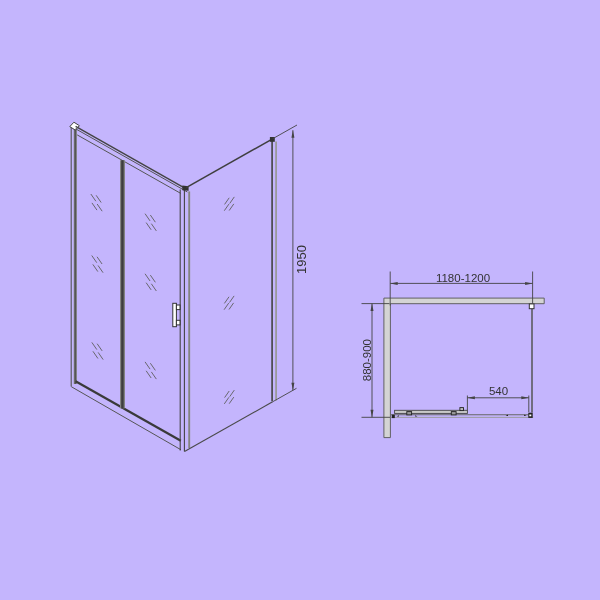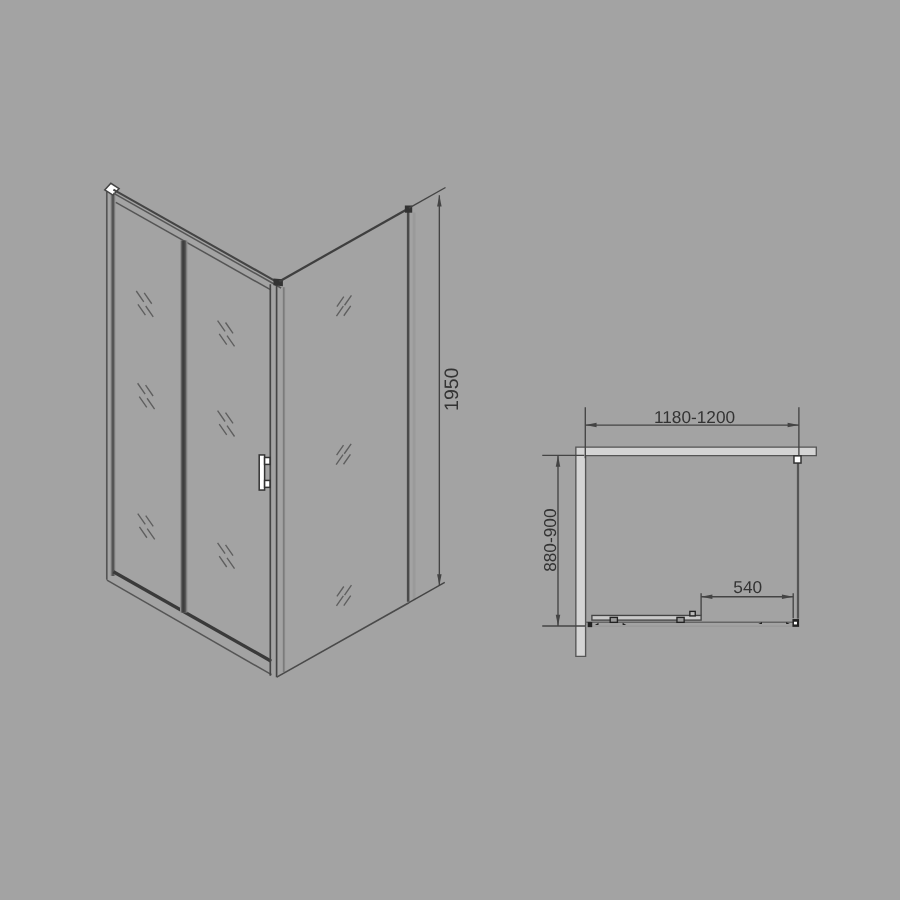--- a/index.html
+++ b/index.html
@@ -1,16 +1,16 @@
 <!DOCTYPE html>
 <html><head>
 <meta charset="utf-8">
 <style>
   html,body{margin:0;padding:0;background:#ffffff;}
-  #page{width:600px;height:600px;position:relative;background:#a3a3a3;}
+  #page{width:600px;height:600px;position:relative;background:#c4b5fd;}
   svg{position:absolute;top:0;left:0;}
   text{font-family:"Liberation Sans", sans-serif; fill:#333;}
 </style>
 </head>
 <body>
 <div id="page">
 <svg width="600" height="600" viewBox="0 0 600 600">
 
   <g stroke-linecap="butt" fill="none">
 

